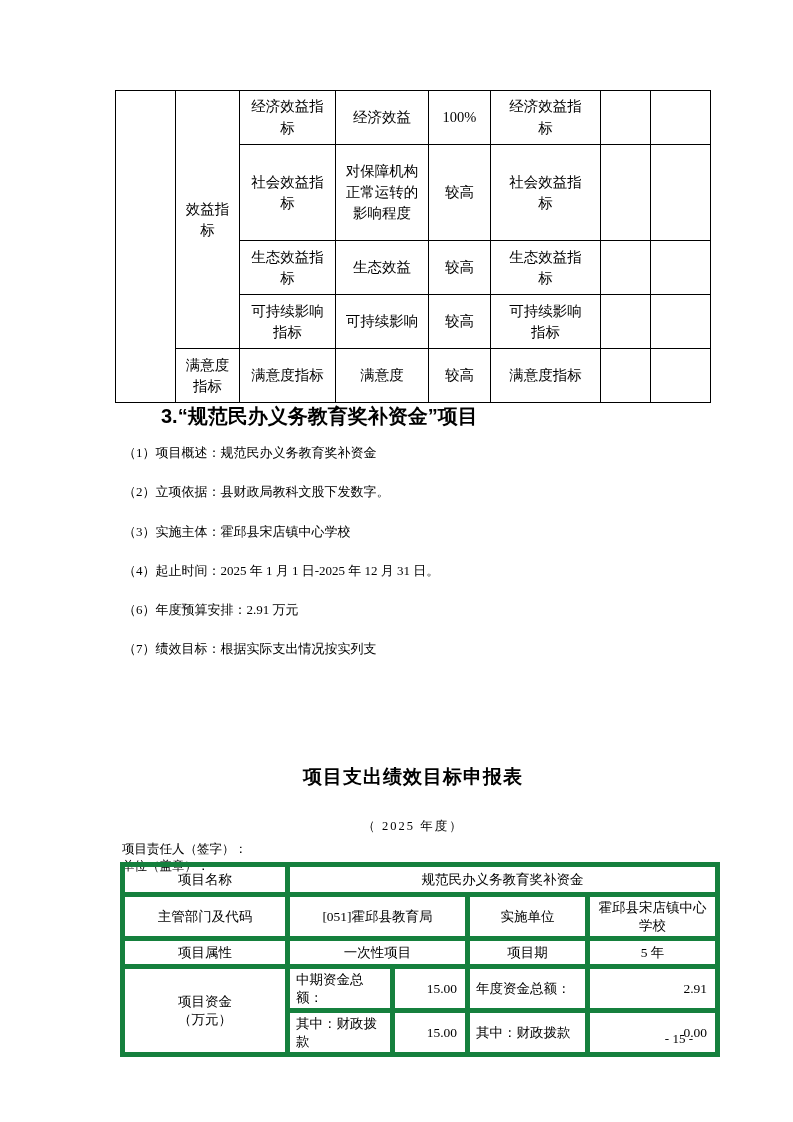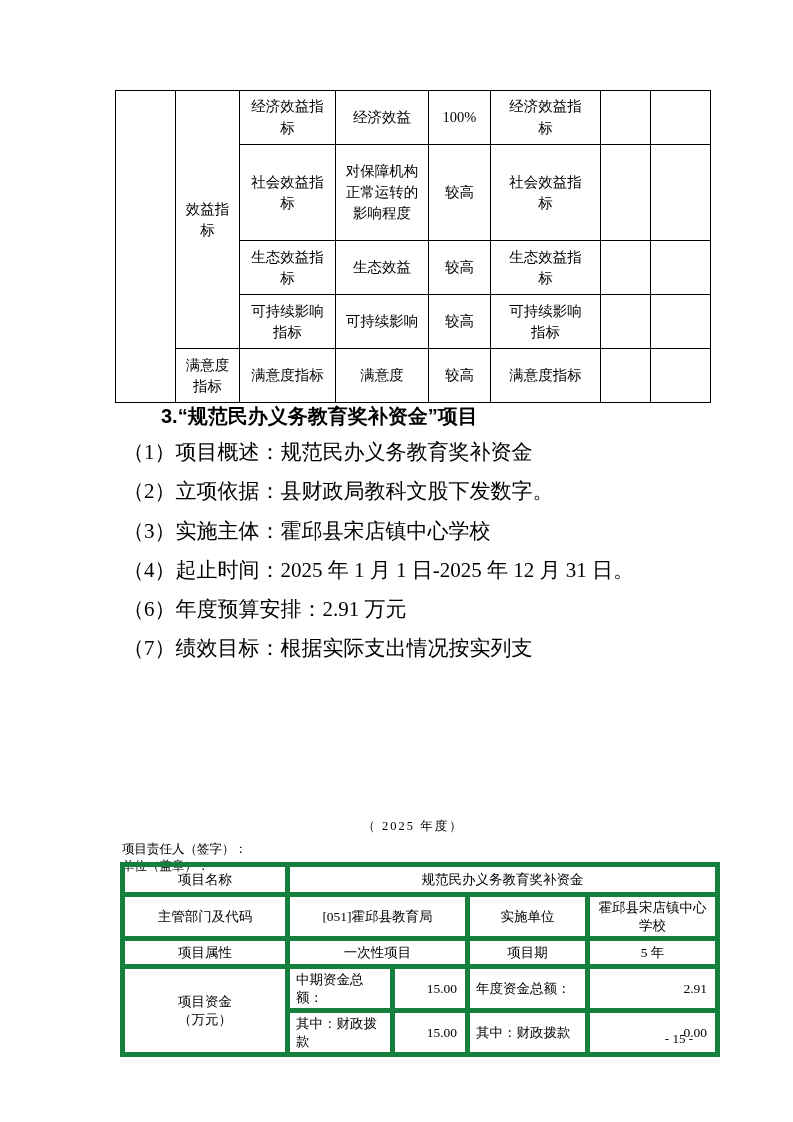--- a/index.html
+++ b/index.html
@@ -29,21 +29,21 @@
   .t1 td.c3 { padding: 16px 8px; }
   .t1 td.c5 { padding: 2px 14px; }
   .t1 td.empty { padding: 0; }
 
   
   .sec-heading {
     position: absolute; left: 161px; top: 403px;
     font-family: "Liberation Sans", "DejaVu Sans", sans-serif;
     font-weight: bold; font-size: 20px; white-space: nowrap;
   }
-  .items { position: absolute; left: 123px; top: 433px; width: 620px; font-size: 21px; }
+  .items { position: absolute; left: 123px; top: 433px; width: 620px; font-size: 13px; }
   .items .item { height: 39.3px; line-height: 39.3px; white-space: nowrap; }
 
   
   .report-title {
     position: absolute; left: 115px; top: 764px; width: 596px; text-align: center;
     font-family: "Liberation Sans", "DejaVu Sans", sans-serif;
     font-weight: bold; font-size: 19px; letter-spacing: 1px;
   }
   .year-line {
     position: absolute; left: 115px; top: 818px; width: 596px; text-align: center;
@@ -135,20 +135,21 @@
   <div class="sec-heading">3.“规范民办义务教育奖补资金”项目</div>
   <div class="items">
     <div class="item">（1）项目概述：规范民办义务教育奖补资金</div>
     <div class="item">（2）立项依据：县财政局教科文股下发数字。</div>
     <div class="item">（3）实施主体：霍邱县宋店镇中心学校</div>
     <div class="item">（4）起止时间：2025 年 1 月 1 日-2025 年 12 月 31 日。</div>
     <div class="item">（6）年度预算安排：2.91 万元</div>
     <div class="item">（7）绩效目标：根据实际支出情况按实列支</div>
   </div>
 
+  <div class="report-title">项目支出绩效目标申报表</div>
   <div class="year-line">（  2025   年度）</div>
   <div class="sign-row">
     <span>项目责任人（签字）：</span>
     <span>单位（盖章）：</span>
   </div>
 
   <table class="t2">
     <colgroup>
       <col style="width:165px">
         <col style="width:105px">

